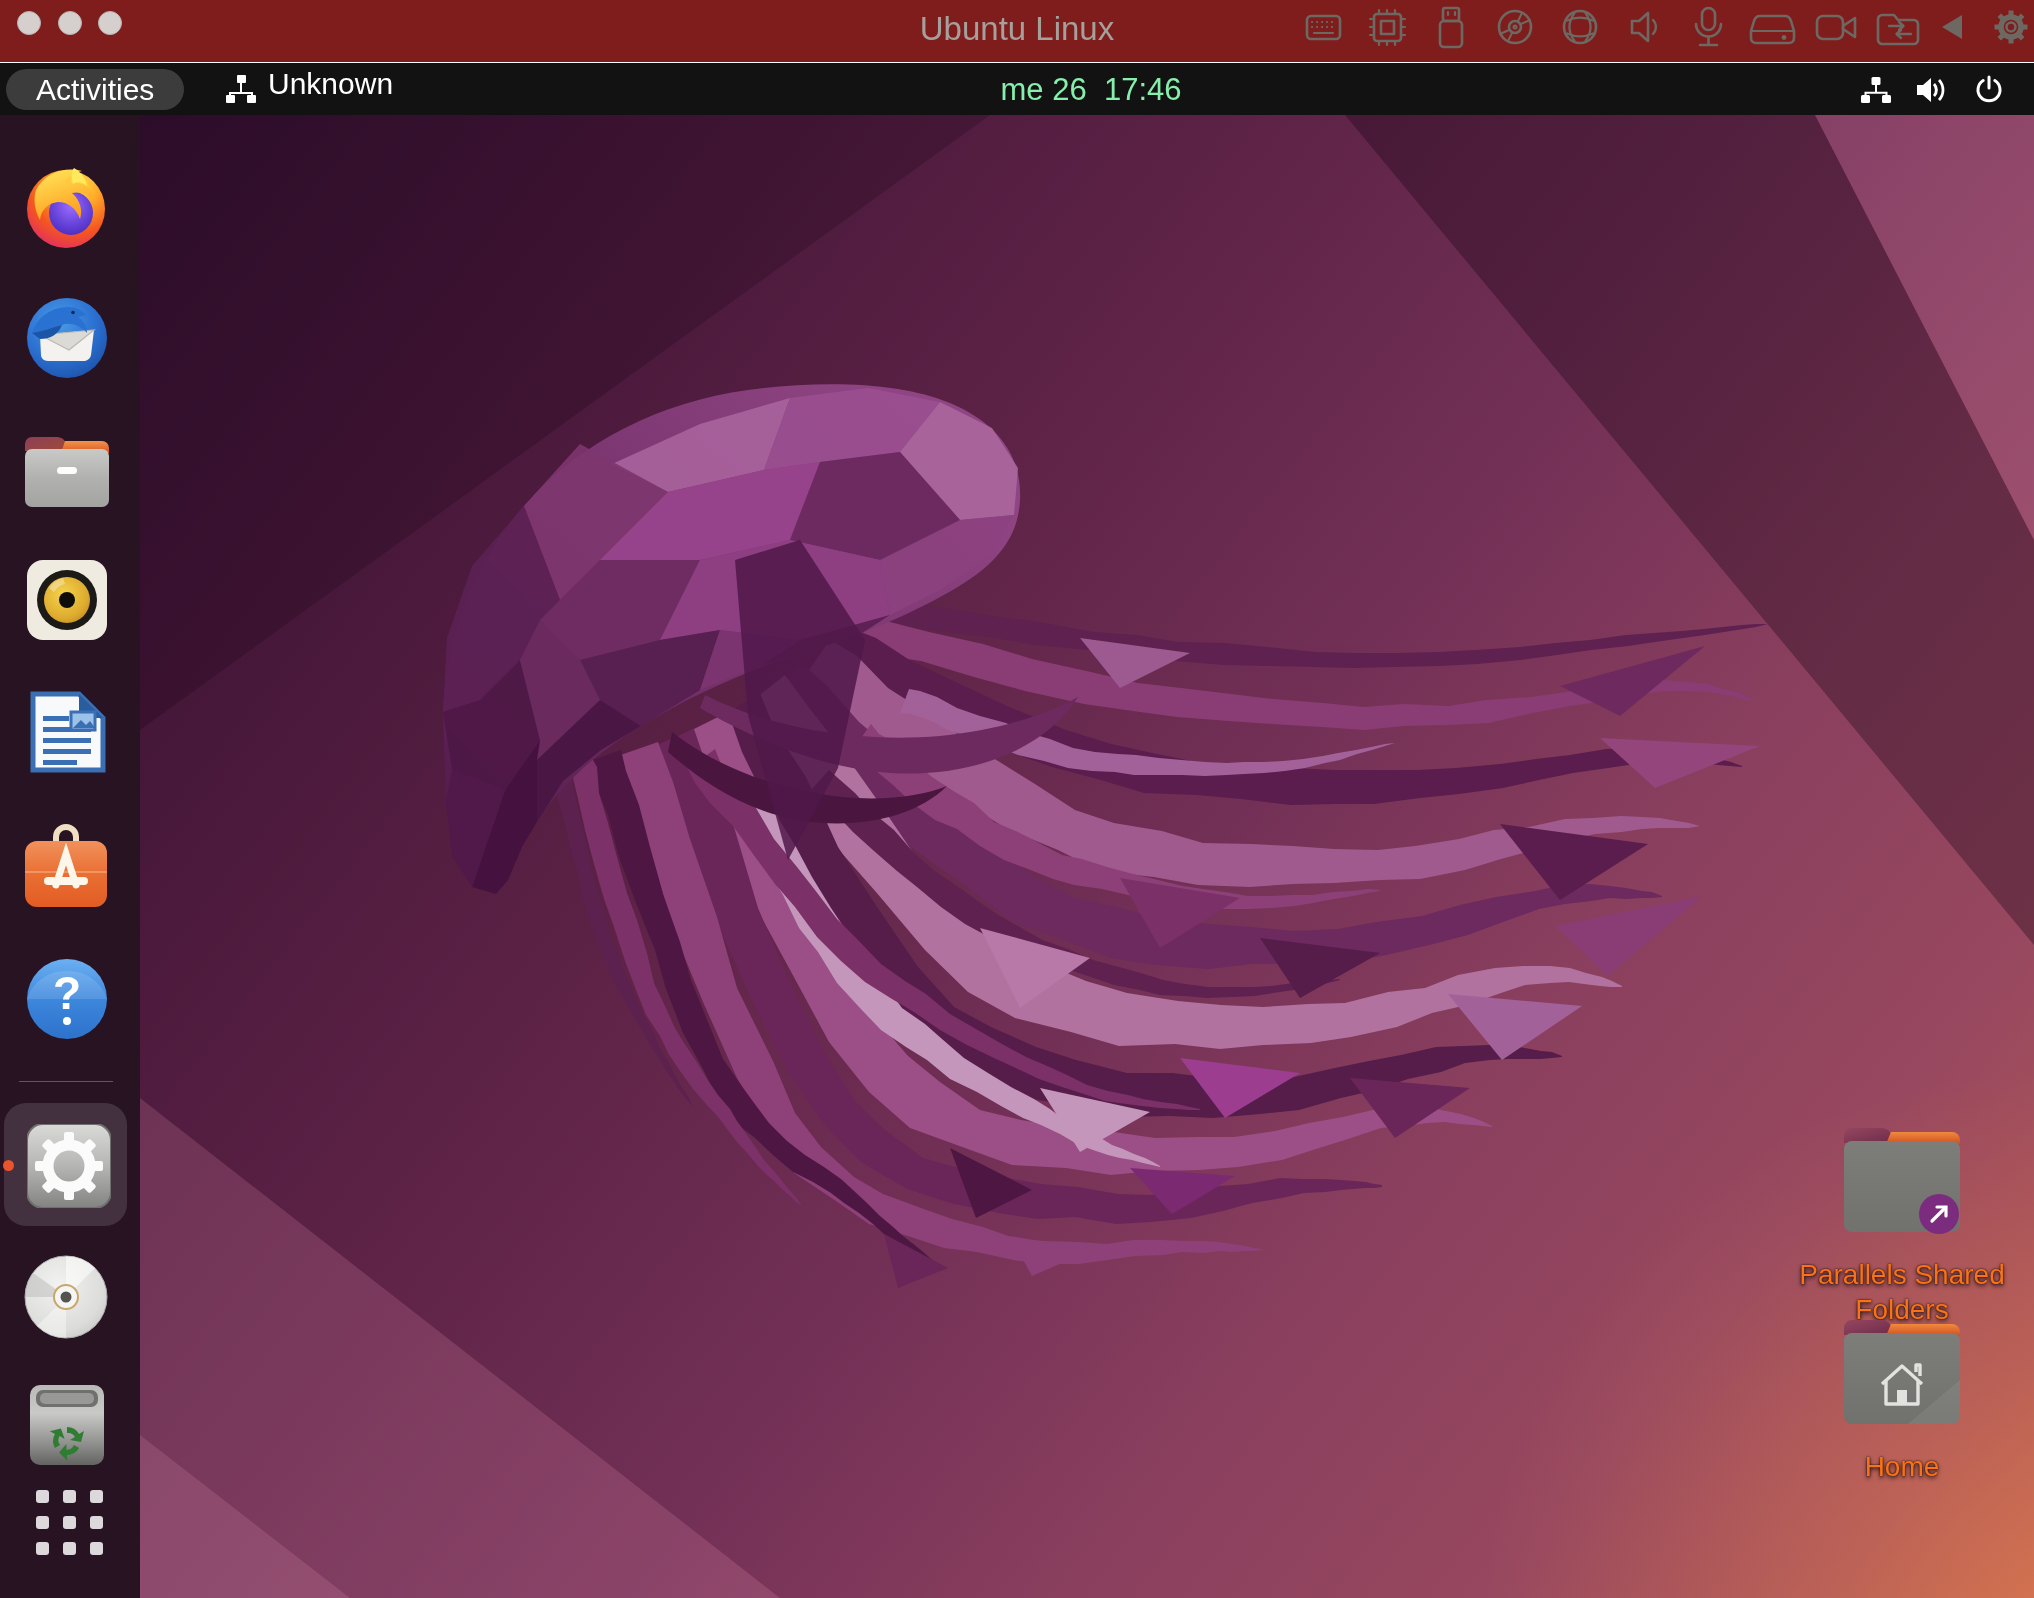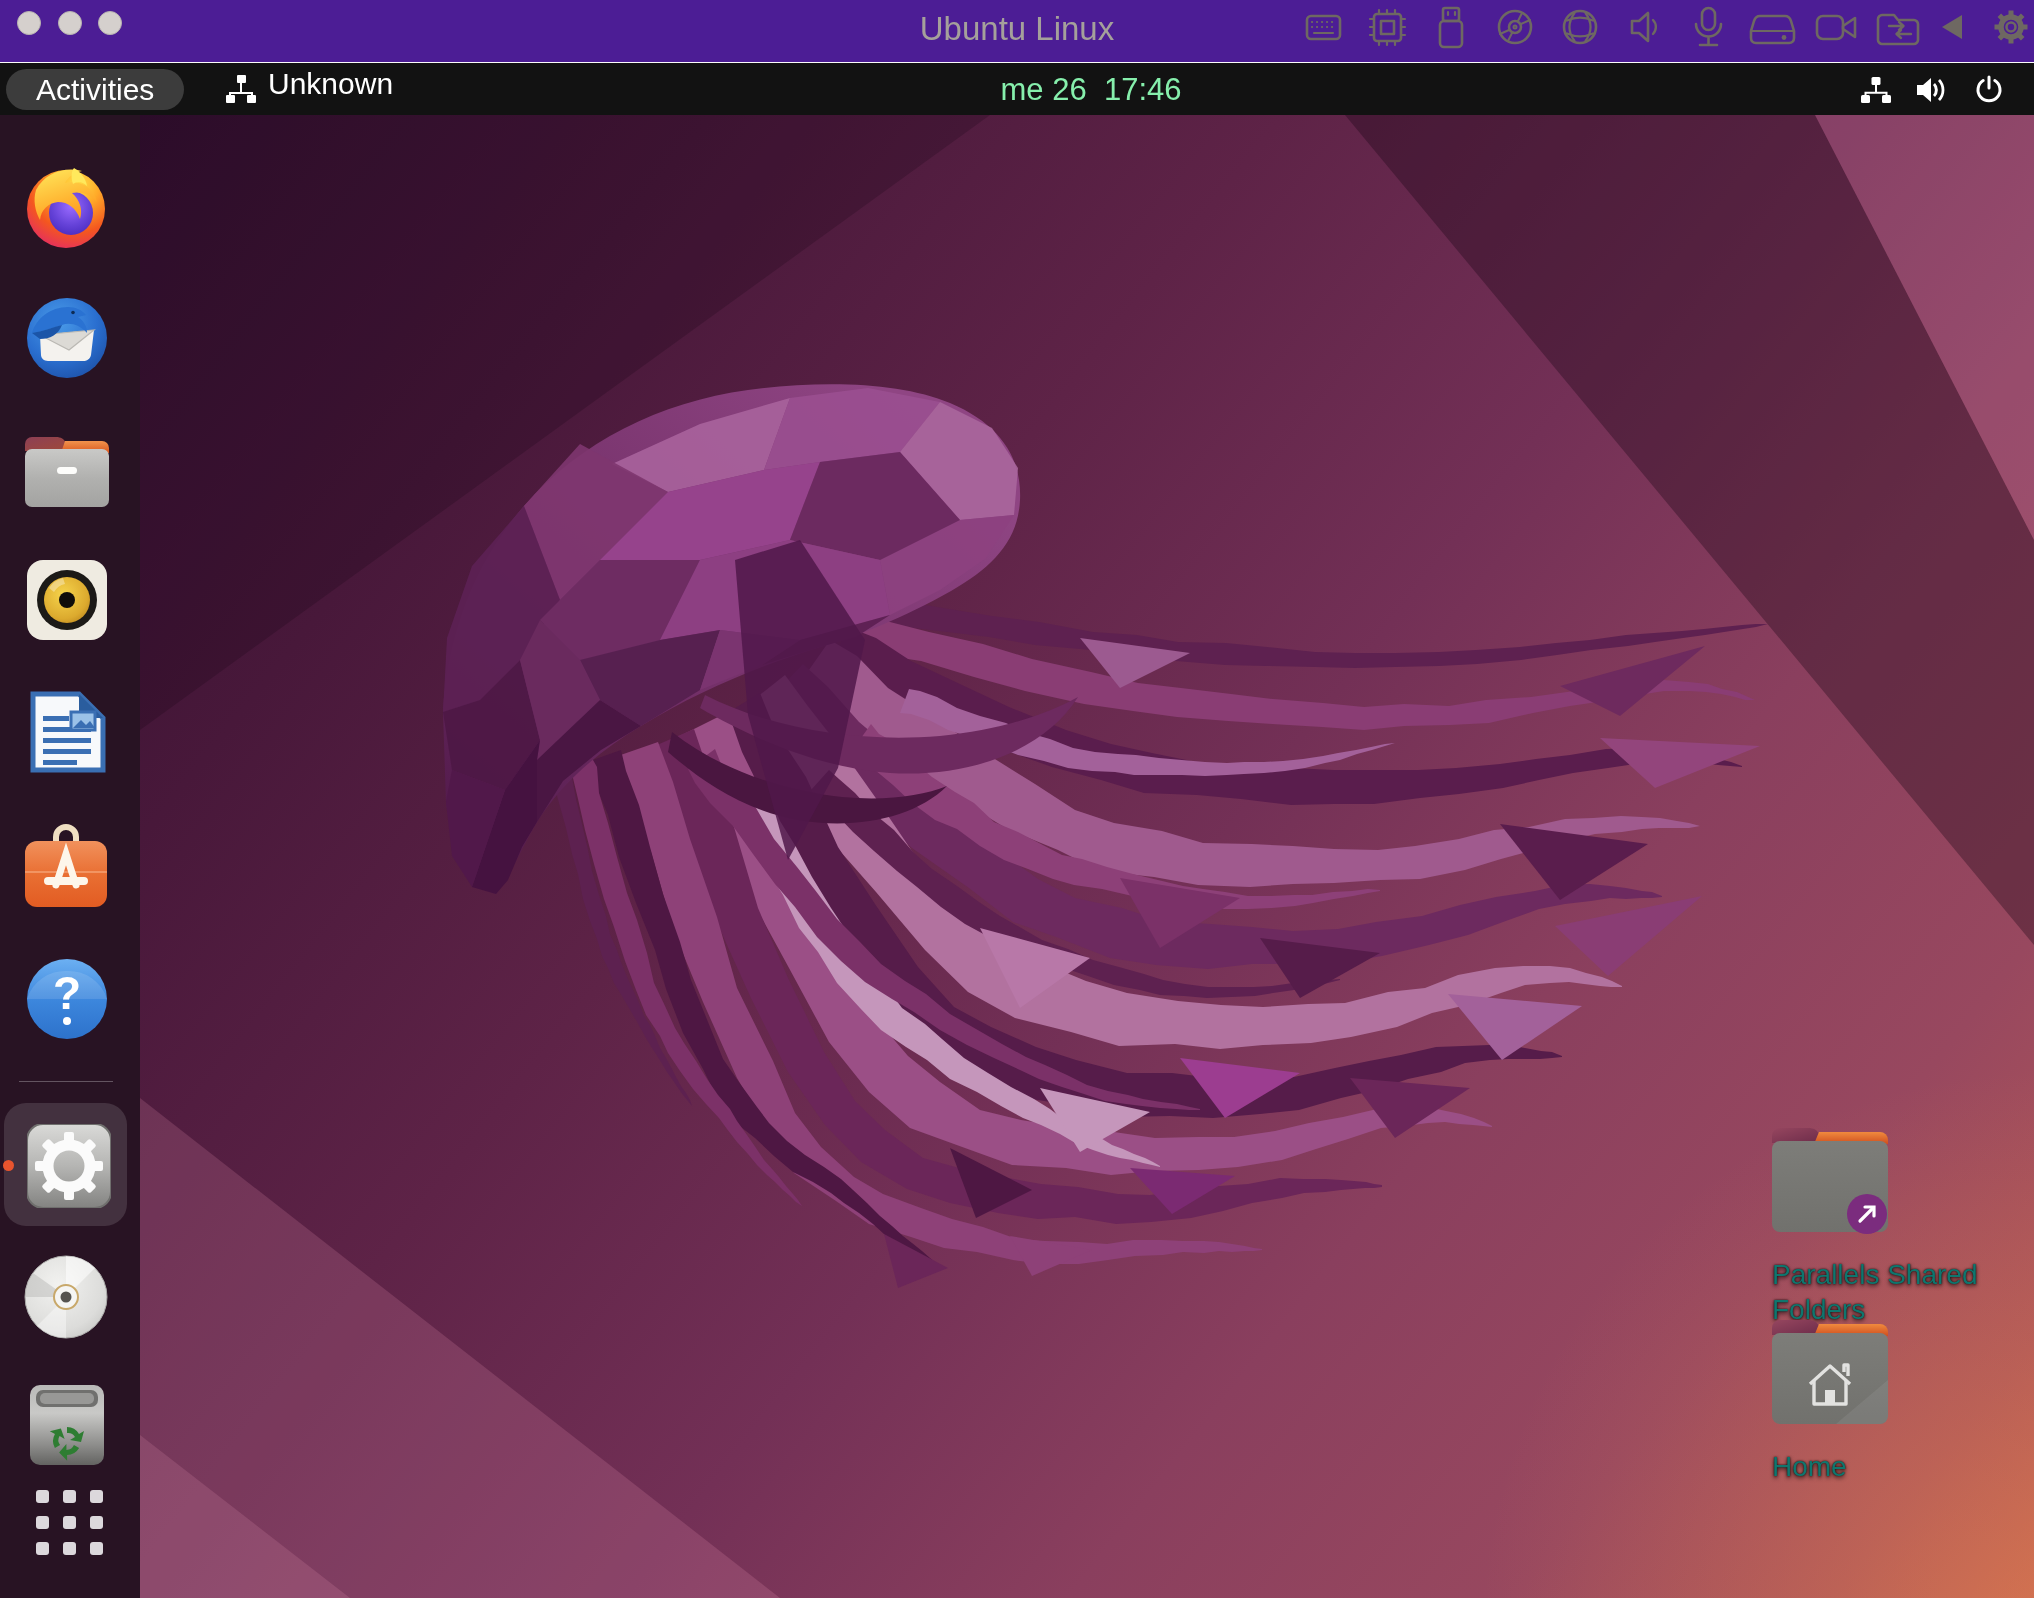--- a/index.html
+++ b/index.html
@@ -1,39 +1,39 @@
 <!DOCTYPE html>
 <html><head>
 <meta charset="utf-8">
 <style>
   html,body{margin:0;padding:0;background:#000;}
   #screen{position:relative;width:2034px;height:1598px;overflow:hidden;
     font-family:"Liberation Sans",sans-serif;}
   
-  #macbar{position:absolute;left:0;top:0;width:2034px;height:62px;background:#4c1d95;}
+  #macbar{position:absolute;left:0;top:0;width:2034px;height:62px;background:#7f1d1d;}
   #macbar .tl{position:absolute;top:11px;width:24px;height:24px;border-radius:50%;
     background:#d5d0cd;border:1px solid #b8b3b0;box-sizing:border-box;}
   #mactitle{position:absolute;top:0;left:0;width:2034px;height:62px;line-height:58px;
     text-align:center;color:#a5a09b;font-size:33px;}
   
   #gbar{position:absolute;left:0;top:62px;width:2034px;height:52px;background:#121212;
     border-top:1px solid #fbfbfb;box-sizing:content-box;padding-left:38px;}
   #activities{position:absolute;left:6px;top:6px;height:41px;padding:0 30px;
     border-radius:22px;background:#3c3c3c;color:#fff;font-size:30px;line-height:41px;}
   #netlabel{position:absolute;left:268px;top:0;color:#fff;font-size:30px;line-height:41px;}
   #clock{position:absolute;left:148px;top:6px;width:1886px;text-align:center;color:#86efac;
     font-size:31px;line-height:41px;}
   
   #dock{position:absolute;left:0;top:115px;width:140px;height:1483px;background:#281323;}
   #docksep{position:absolute;left:19px;top:966px;width:94px;height:1px;background:rgba(255,255,255,0.28);}
   #dockhl{position:absolute;left:4px;top:988px;width:123px;height:123px;border-radius:22px;
     background:rgba(255,255,255,0.13);}
   #dockdot{position:absolute;left:3px;top:1045px;width:11px;height:11px;border-radius:50%;background:#e8542e;}
   
-  .dicon{position:absolute;text-align:left;color:#0f766e;font-size:28px;}
+  .dicon{position:absolute;text-align:center;color:#f97316;font-size:28px;}
   .dicon .lbl{margin-top:16px;line-height:35px;text-shadow:0 2px 4px rgba(0,0,0,0.8),0 0 2px rgba(0,0,0,0.9);}
 </style>
 </head>
 <body>
 <div id="screen">
 
   <svg id="wall" style="position:absolute;left:140px;top:115px" width="1894" height="1483" viewBox="140 115 1894 1483" preserveAspectRatio="none">
     <defs>
       <linearGradient id="base" x1="140" y1="115" x2="2100" y2="1660" gradientUnits="userSpaceOnUse">
         <stop offset="0" stop-color="#331030"></stop>

